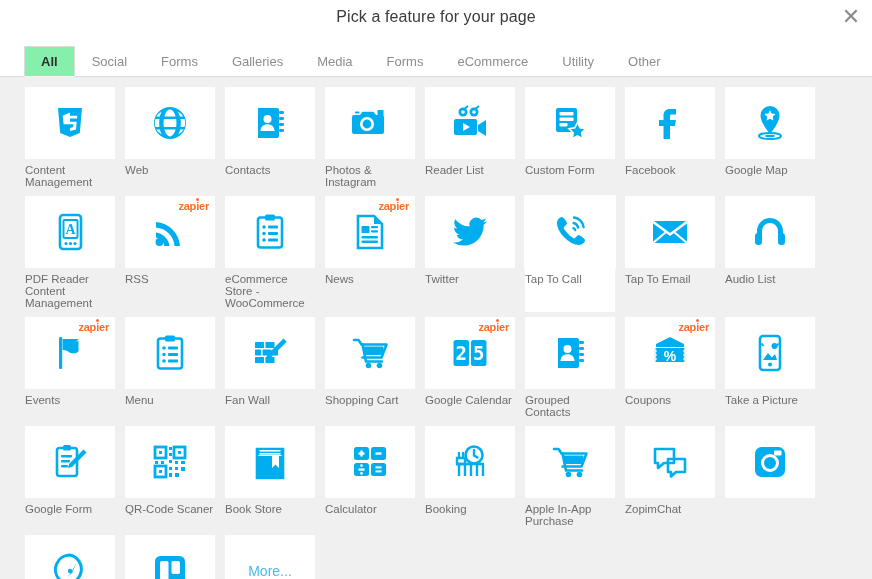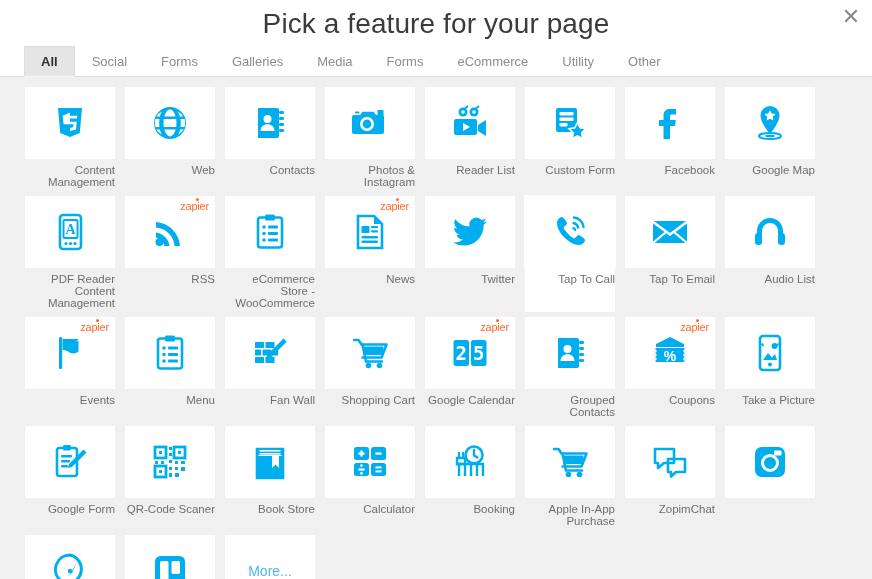--- a/index.html
+++ b/index.html
@@ -30,21 +30,21 @@
     height: 46px;
     background: #ffffff;
   }
 
   .dialog-title {
     position: absolute;
     left: 0;
     right: 0;
     top: 8px;
     text-align: center;
-    font-size: 28px;
+    font-size: 16px;
     font-weight: 400;
     color: #3b3b3b;
     letter-spacing: .1px;
   }
 
   .close-btn {
     position: absolute;
     right: 6px;
     top: 2px;
     width: 30px;
@@ -80,21 +80,21 @@
     cursor: pointer;
     white-space: nowrap;
     background: transparent;
     border: 1px solid transparent;
     border-bottom: none;
     position: relative;
     top: 0;
   }
 
   .tab.active {
-    background: #e5e5e5;
+    background: #86efac;
     color: #2e2e2e;
     font-weight: bold;
     border-color: #dcdcdc;
     border-bottom: 1px solid #f6f6f6;
     margin-bottom: -1px;
   }
 
   
   .grid {
     position: relative;
@@ -150,42 +150,42 @@
     justify-content: center;
   }
 
   .icon-wrap svg { display: block; }
 
   .zapier {
     position: absolute;
     top: 4px;
     right: 6px;
     font-size: 11px;
-    font-weight: normal;
+    font-weight: bold;
     color: #ff6a2b;
     letter-spacing: -.2px;
     font-family: "Liberation Sans", sans-serif;
     z-index: 2;
   }
 
   .zapier .dot {
     position: absolute;
     right: 10px;
     top: -2px;
     width: 3px;
     height: 3px;
     background: #ff6a2b;
     border-radius: 50%;
   }
 
   .label {
     margin-top: 5px;
     font-size: 11.5px;
     line-height: 12px;
-    text-align: right;
+    text-align: left;
     color: #6d6e71;
     max-height: 36px;
     overflow: hidden;
     word-wrap: break-word;
   }
 
   .more-text {
     font-size: 14px;
     color: #4db8e8;
   }

